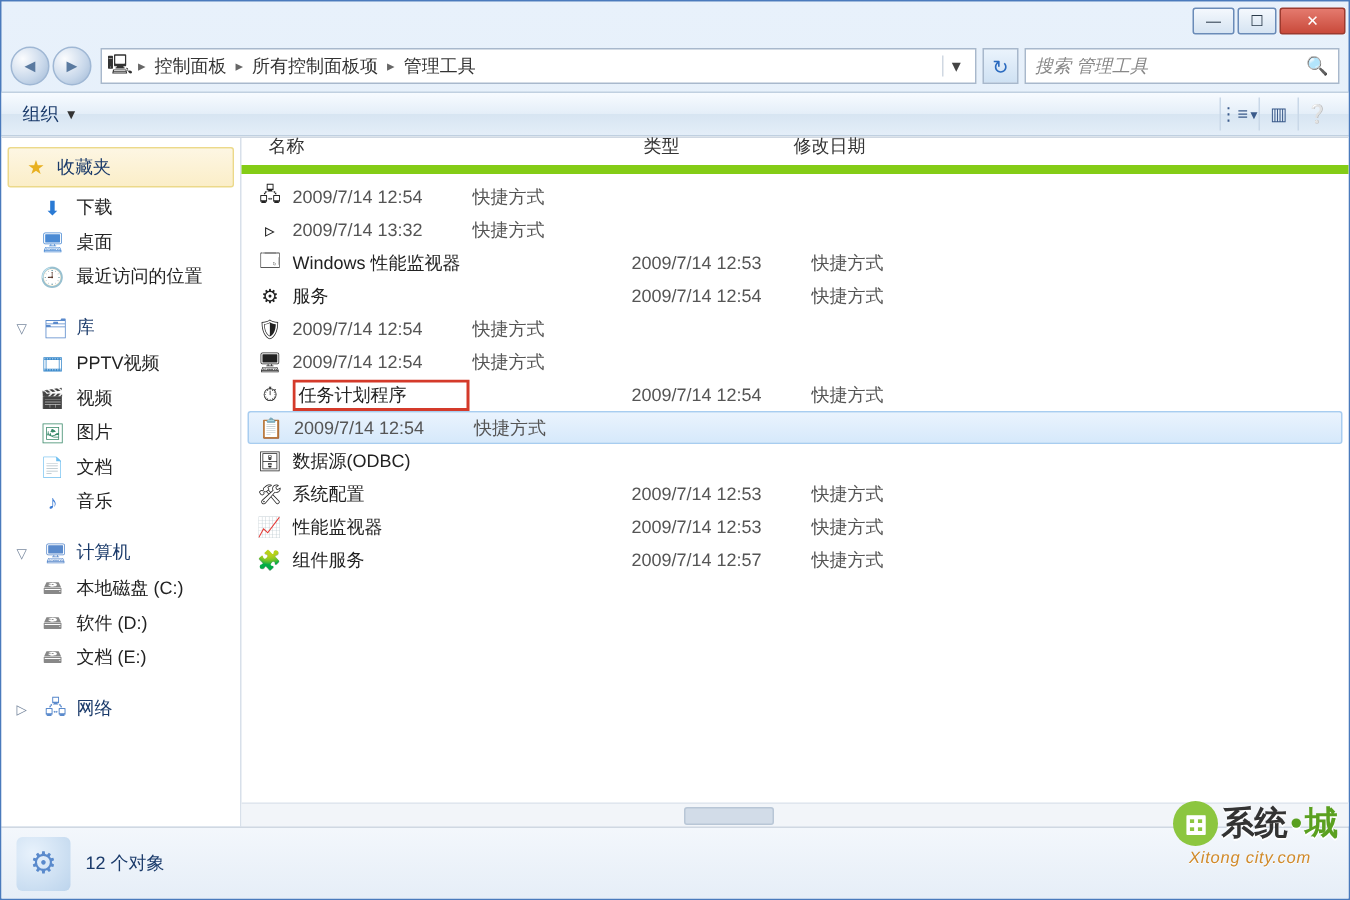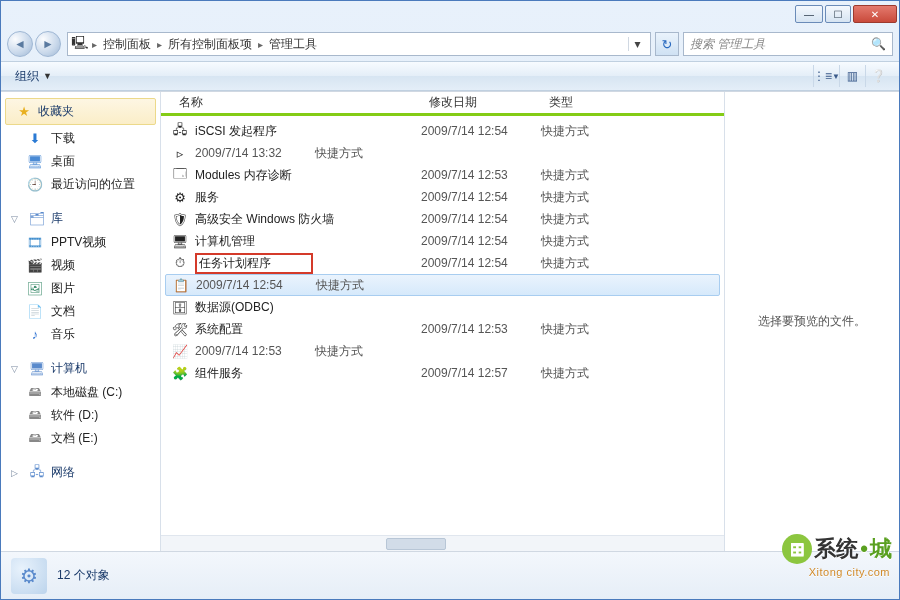--- a/index.html
+++ b/index.html
@@ -35,21 +35,21 @@
 .mainarea { flex:1; display:flex; background:#fff; border-top:1px solid #d0d8e2; min-height:0;}
 .sidebar { width: 160px; border-right:1px solid #d8e0ea; padding:6px 0 6px 0; font-size:12px; overflow:hidden;}
 .sb-group-hdr { display:flex; align-items:center; gap:6px; padding:4px 10px; color:#1a3a6a; font-size:12px; }
 .sb-group-hdr.fav { background: linear-gradient(#fdf6e3,#fbeec8); border:1px solid #ecd98a; border-radius:2px; margin:0 4px 2px 4px; font-weight:normal;}
 .sb-item { display:flex; align-items:center; gap:8px; padding:3px 10px 3px 26px; color:#222; cursor:default;}
 .sb-ico { width:16px; height:16px; display:inline-flex; align-items:center; justify-content:center; font-size:13px; }
 .tri { color:#7a8aa0; font-size:9px; margin-right:2px; display:inline-block; width:10px;}
 
 .content { flex:1; display:flex; min-width:0;}
 .filelist-wrap { flex:1; display:flex; flex-direction:column; min-width:0; position:relative;}
-.colheaders { height:24px; display:flex; align-items:center; border-bottom:3px solid #84cc16; font-size:12px; color:#333; padding-left:10px;}
+.colheaders { height:24px; display:flex; align-items:flex-end; border-bottom:6px solid #84cc16; font-size:12px; color:#333; padding-left:10px;}
 .colheaders .col { padding:4px 8px; }
 .col-name { width: 250px; }
 .col-date { width: 120px; }
 .col-type { width: 100px; }
 
 .filelist { flex:1; overflow:auto; font-size:12px; color:#222; position:relative; padding-top:4px;}
 .frow { display:flex; align-items:center; height:22px; padding-left:10px; }
 .frow .fico { width:18px; height:18px; display:inline-flex; align-items:center; justify-content:center; margin-right:6px; font-size:13px;}
 .frow .fname { width: 226px; white-space:nowrap; overflow:hidden; text-overflow:ellipsis; }
 .frow .fdate { width: 120px; color:#555; }
@@ -62,21 +62,21 @@
 .preview { width: 175px; border-left:1px solid #d8e0ea; display:flex; align-items:center; justify-content:center; font-size:12px; color:#555; padding:8px;}
 
 
 .statusbar { height: 48px; border-top:1px solid #d0d8e2; background: linear-gradient(#f3f7fc,#e6eef7); display:flex; align-items:center; padding:0 10px; font-size:12px; color:#1a3a6a; gap:10px; position:relative;}
 .status-ico { width:36px; height:36px; background: radial-gradient(circle at 30% 30%, #e8f2fc, #bcd4ec); border-radius:4px; display:flex; align-items:center; justify-content:center; font-size:20px; color:#5a8acc;}
 
 
 .watermark { position:absolute; right:8px; bottom:36px; font-size:22px; font-weight:bold; color:#333; text-shadow:0 1px 0 #fff; display:flex; align-items:center; gap:2px;}
 .watermark .logo { width:30px; height:30px; border-radius:50%; background:#8cc63f; display:inline-flex; align-items:center; justify-content:center; color:#fff; font-size:18px;}
 .watermark .grn { color:#5aa020; }
-.watermark .sub { position:absolute; right:2px; bottom:-14px; font-size:11px; font-weight:normal; color:#d08a2a; letter-spacing:.5px;}
+.watermark .sub { position:absolute; right:18px; bottom:-14px; font-size:11px; font-weight:normal; color:#d08a2a; font-style:italic; letter-spacing:.5px;}
 
 .hscroll { height:16px; border-top:1px solid #e0e6ee; background:#f2f5f9; position:relative;}
 .hscroll .thumb { position:absolute; left:40%; top:2px; width:60px; height:12px; background:#d2dce8; border:1px solid #b8c6d6; border-radius:2px;}
 </style>
 </head>
 <body>
 
 <div class="window">
 
   <div class="titlebar">
@@ -201,56 +201,53 @@
         <span class="tri">▷</span>
         <span class="sb-ico" style="color:#5a8acc">🖧</span>
         <span>网络</span>
       </div>
     </div>
 
     <div class="content">
       <div class="filelist-wrap">
         <div class="colheaders">
           <div class="col col-name">名称</div>
+          <div class="col col-type">类型</div>
           <div class="col col-date">修改日期</div>
-          <div class="col col-type">类型</div>
         </div>
         <div class="filelist" id="filelist">
           <div class="frow">
               <span class="fico">🖧</span>
-              <span class="fname">iSCSI 发起程序</span>
               <span class="fdate">2009/7/14 12:54</span>
               <span class="ftype">快捷方式</span>
             </div>
             <div class="frow">
               <span class="fico">▹</span>
               <span class="fdate">2009/7/14 13:32</span>
               <span class="ftype">快捷方式</span>
             </div>
             <div class="frow">
               <span class="fico">🗔</span>
-              <span class="fname">Modules 内存诊断</span>
+              <span class="fname">Windows 性能监视器</span>
               <span class="fdate">2009/7/14 12:53</span>
               <span class="ftype">快捷方式</span>
             </div>
             <div class="frow">
               <span class="fico">⚙</span>
               <span class="fname">服务</span>
               <span class="fdate">2009/7/14 12:54</span>
               <span class="ftype">快捷方式</span>
             </div>
             <div class="frow">
               <span class="fico">🛡</span>
-              <span class="fname">高级安全 Windows 防火墙</span>
               <span class="fdate">2009/7/14 12:54</span>
               <span class="ftype">快捷方式</span>
             </div>
             <div class="frow">
               <span class="fico">🖥</span>
-              <span class="fname">计算机管理</span>
               <span class="fdate">2009/7/14 12:54</span>
               <span class="ftype">快捷方式</span>
             </div>
             <div class="frow boxed">
               <span class="fico">⏱</span>
               <span class="fname"><span class="fname-inner">任务计划程序</span></span>
               <span class="fdate">2009/7/14 12:54</span>
               <span class="ftype">快捷方式</span>
             </div>
             <div class="frow sel">
@@ -265,36 +262,34 @@
               <span class="ftype"></span>
             </div>
             <div class="frow">
               <span class="fico">🛠</span>
               <span class="fname">系统配置</span>
               <span class="fdate">2009/7/14 12:53</span>
               <span class="ftype">快捷方式</span>
             </div>
             <div class="frow">
               <span class="fico">📈</span>
+              <span class="fname">性能监视器</span>
               <span class="fdate">2009/7/14 12:53</span>
               <span class="ftype">快捷方式</span>
             </div>
             <div class="frow">
               <span class="fico">🧩</span>
               <span class="fname">组件服务</span>
               <span class="fdate">2009/7/14 12:57</span>
               <span class="ftype">快捷方式</span>
             </div>
         </div>
         <div class="hscroll">
             <div class="thumb"></div>
           </div>
-      </div>
-      <div class="preview">
-        <span>选择要预览的文件。</span>
       </div>
     </div>
   </div>
 
   <div class="statusbar">
     <div class="status-ico">⚙</div>
     <span>12 个对象</span>
   </div>
 
   <div class="watermark">

